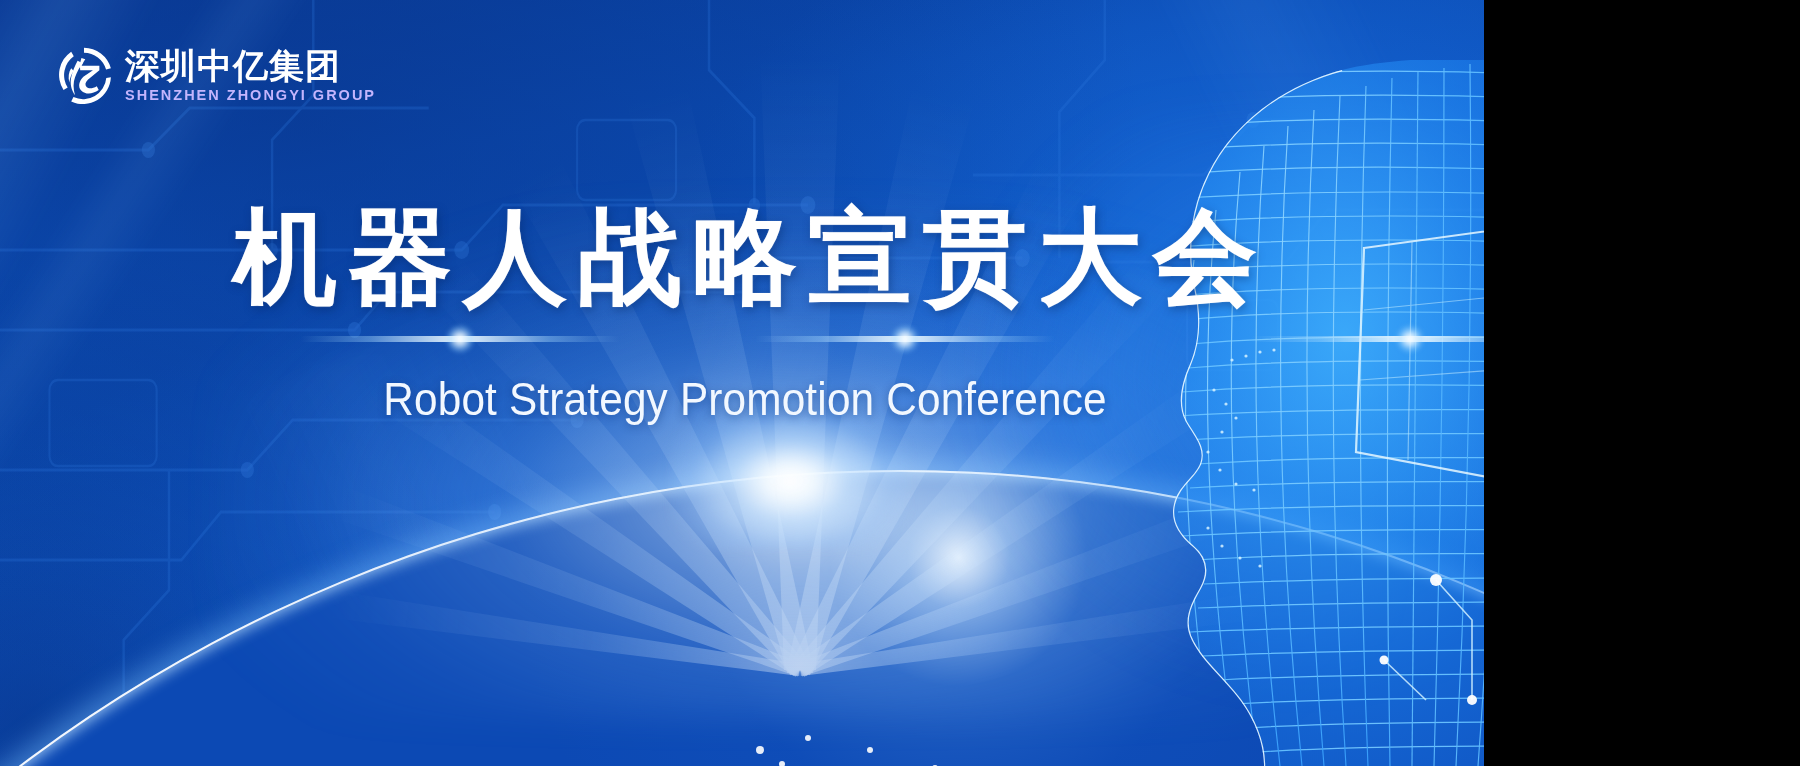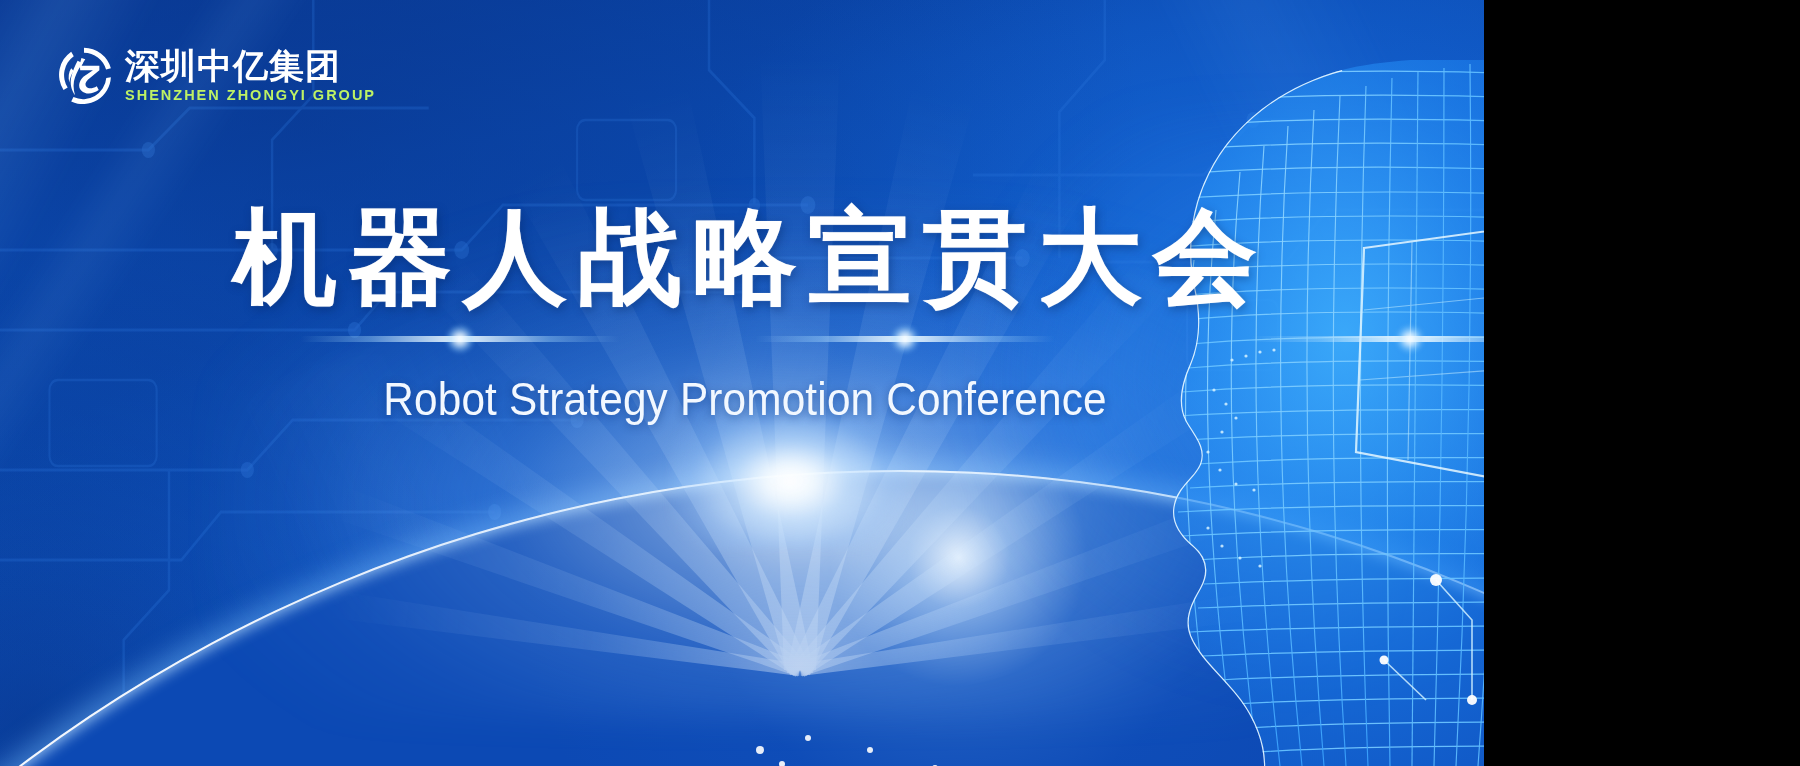--- a/index.html
+++ b/index.html
@@ -176,21 +176,21 @@
   .logo-text { display: flex; flex-direction: column; justify-content: center; }
   .logo-cn {
     color: #ffffff;
     font-size: 35px;
     font-weight: 700;
     line-height: 1.08;
     letter-spacing: 1px;
     white-space: nowrap;
   }
   .logo-en {
-    color: #bef264;
+    color: #c4b5fd;
     font-size: 14.5px;
     font-weight: 700;
     letter-spacing: 2.0px;
     line-height: 1.2;
     margin-top: 2px;
     white-space: nowrap;
   }
   .logo-unit.second .logo-cn { font-size: 35px; letter-spacing: 1px; }
   .logo-unit.second .logo-en { letter-spacing: 2.2px; }
 

